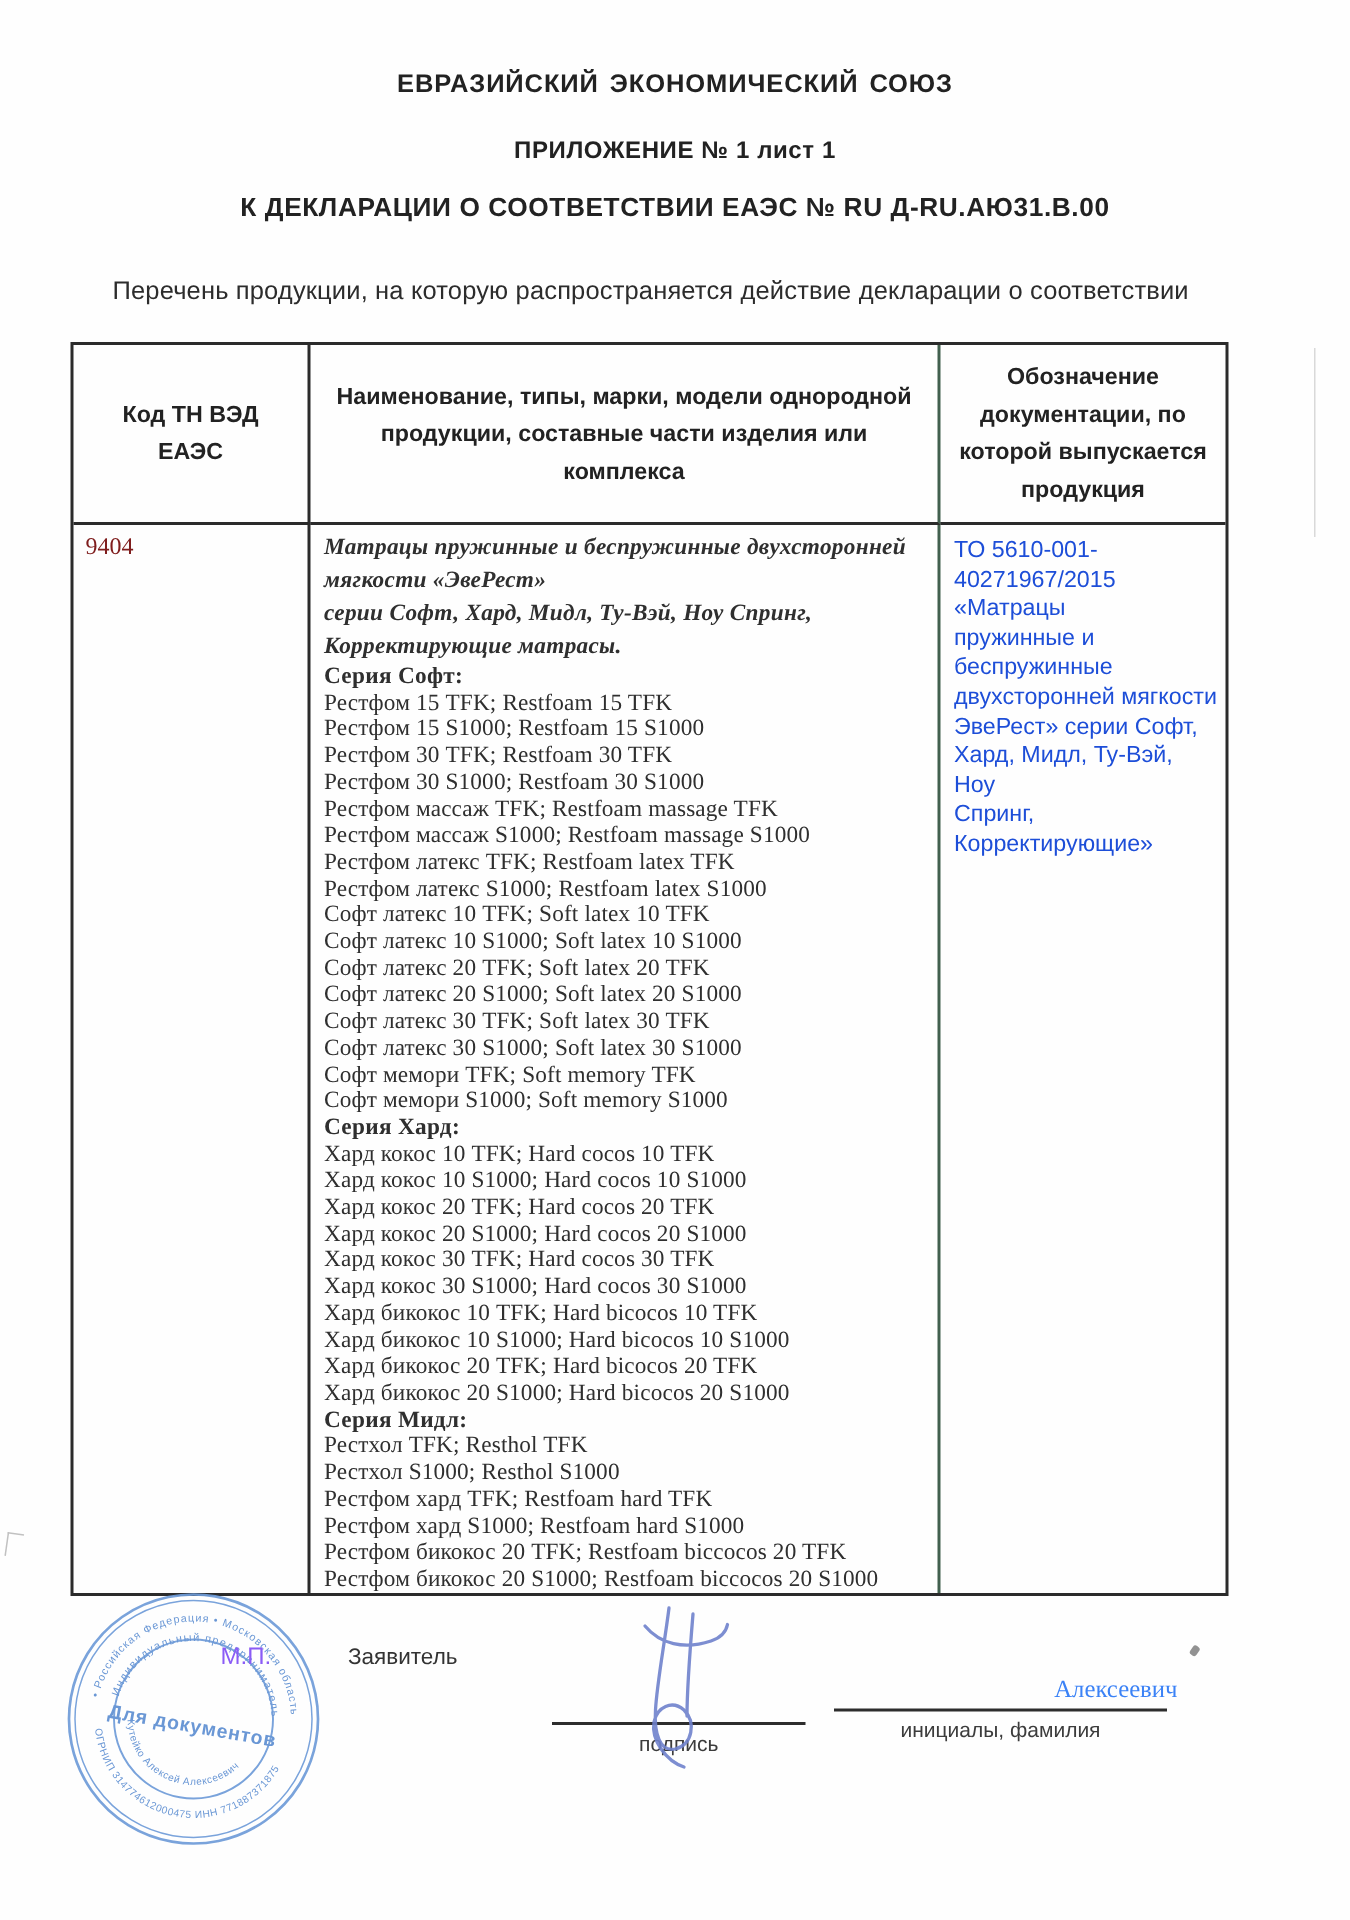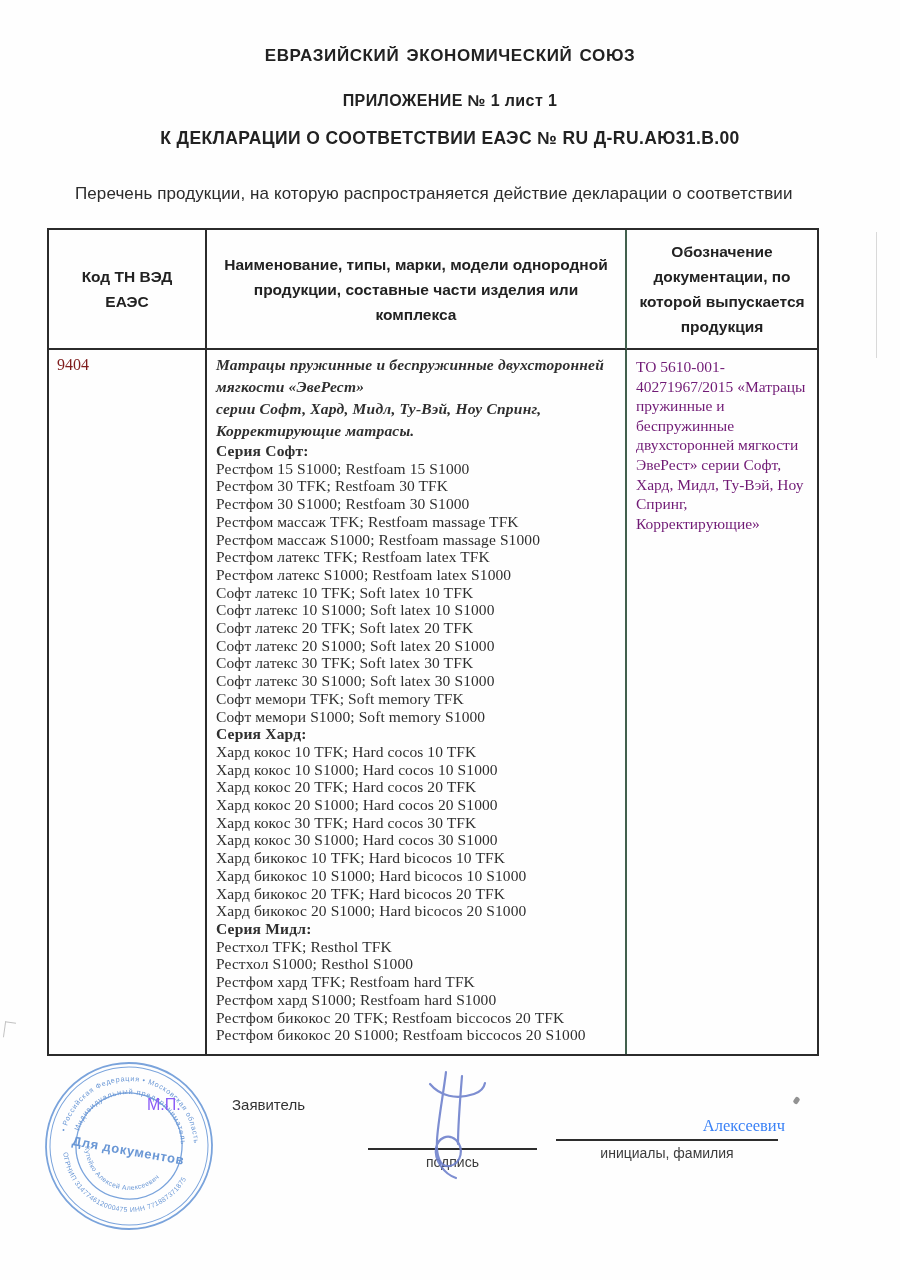--- a/index.html
+++ b/index.html
@@ -17,22 +17,22 @@
   .hcell{height:120px;border-bottom:2px solid #2b2b2b;display:flex;align-items:center;justify-content:center;
          text-align:center;font-weight:bold;font-size:15.5px;line-height:25px;color:#222;padding:4px 10px;}
   .c1{border-right:2px solid #2b2b2b;}
   .c2{border-right:2px solid #42604e;}
   .bcell{min-height:704px;}
   .code-cell{padding:6px 6px 0 8px;font-family:"Liberation Serif",serif;font-size:16px;color:#7f1d1d;}
   .plist{padding:4px 12px 0 9px;font-family:"Liberation Serif",serif;color:#2f2f2f;white-space:nowrap;}
   .pl-bi{font-size:15.5px;line-height:22px;font-weight:bold;font-style:italic;letter-spacing:.2px;}
   .pl-b{font-size:15.5px;line-height:17.7px;font-weight:bold;letter-spacing:.2px;}
   .pl-r{font-size:15.5px;line-height:17.7px;letter-spacing:.1px;}
-  .doc-cell{padding:7px 4px 0 9px;font-family:Liberation Serif, serif;font-size:15.5px;line-height:19.6px;
-            color:#701a75;white-space:pre-line;border-radius:31px;}
+  .doc-cell{padding:7px 4px 0 9px;font-family:Liberation Sans, sans-serif;font-size:15.5px;line-height:19.6px;
+            color:#1d4ed8;white-space:pre-line;border-radius:31px;}
 
   .mp{position:absolute;left:112px;top:1096px;font-size:16px;color:#8b5cf6;z-index:3;margin-left:35px;}
   .applicant{position:absolute;left:232px;top:1096px;font-size:15px;color:#333;}
   .stamp{position:absolute;left:41px;top:1058px;width:176px;height:176px;z-index:2;opacity:.92;}
   .sig{position:absolute;left:400px;top:1056px;width:110px;height:140px;z-index:2;}
   .sig-line{position:absolute;left:368px;top:1148px;width:169px;height:2px;background:#2d2d2d;}
   .sig-cap{position:absolute;left:368px;top:1154px;width:169px;text-align:center;font-size:14px;color:#3c3c3c;}
   .name1{position:absolute;left:545px;top:1094px;width:240px;text-align:center;
          font-family:"Liberation Serif",serif;font-size:16.5px;color:#2f2f2f;}
   .name2{position:absolute;left:545px;top:1116px;width:240px;text-align:right;
@@ -61,20 +61,21 @@
     <div class="cell hcell c2">Наименование, типы, марки, модели однородной продукции, составные части изделия или комплекса</div>
     <div class="cell hcell">Обозначение документации, по которой выпускается продукция</div>
 
     <div class="cell bcell c1 code-cell">9404</div>
     <div class="cell bcell c2 plist">
         <div class="pl-bi">Матрацы пружинные  и  беспружинные двухсторонней</div>
         <div class="pl-bi">мягкости «ЭвеРест»</div>
         <div class="pl-bi">серии Софт, Хард, Мидл, Ту-Вэй, Ноу Спринг,</div>
         <div class="pl-bi">Корректирующие матрасы.</div>
         <div class="pl-b">Серия Софт:</div>
+        <div class="pl-r">Рестфом 15 TFK; Restfoam 15 TFK</div>
         <div class="pl-r">Рестфом 15 S1000; Restfoam 15 S1000</div>
         <div class="pl-r">Рестфом 30 TFK; Restfoam 30 TFK</div>
         <div class="pl-r">Рестфом 30 S1000; Restfoam 30 S1000</div>
         <div class="pl-r">Рестфом массаж TFK; Restfoam massage TFK</div>
         <div class="pl-r">Рестфом массаж S1000; Restfoam massage S1000</div>
         <div class="pl-r">Рестфом  латекс TFK; Restfoam latex TFK</div>
         <div class="pl-r">Рестфом  латекс S1000; Restfoam latex S1000</div>
         <div class="pl-r">Софт латекс 10 TFK; Soft latex 10 TFK</div>
         <div class="pl-r">Софт латекс 10 S1000; Soft latex 10 S1000</div>
         <div class="pl-r">Софт латекс 20 TFK; Soft latex 20 TFK</div>

